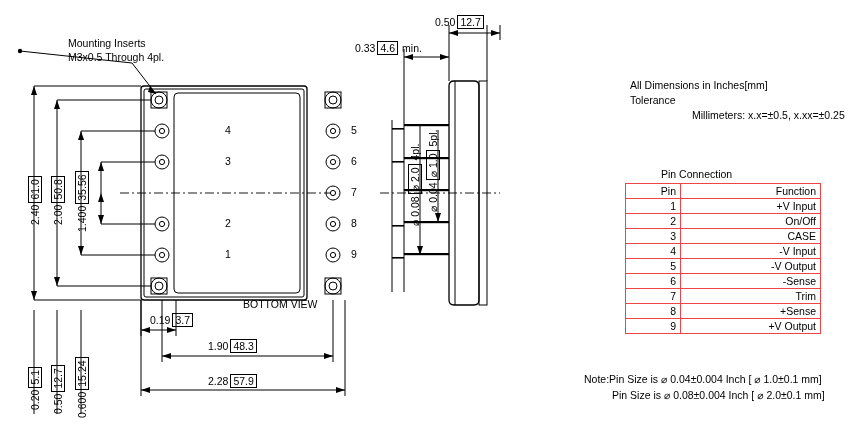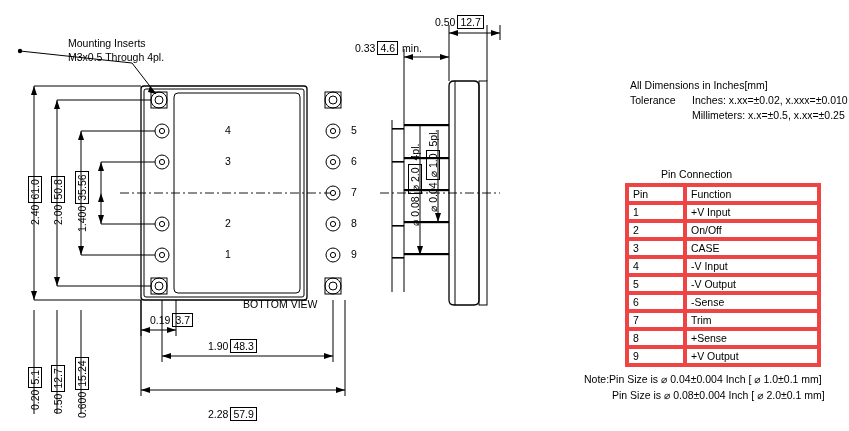--- a/index.html
+++ b/index.html
@@ -17,21 +17,21 @@
 
   
   .dimpair { position:absolute; white-space:nowrap; font-size:10.5px; }
   .dimpair .a { display:inline-block; }
   .dimpair .b { display:inline-block; border:1px solid #000; padding:0 2px; margin-left:2px; }
 
   .dimpair.vert { transform: rotate(-90deg); transform-origin: left top; }
 
   
   table.pin { position:absolute; border-collapse:collapse; font-size:10.5px; }
-  table.pin td, table.pin th { border:4px solid #ef4444; text-align:left; padding:1px 4px; font-weight:normal; }
+  table.pin td, table.pin th { border:1px solid #ef4444; text-align:right; padding:1px 4px; font-weight:normal; }
   .tbl-title { position:absolute; font-size:10.5px; }
 
   svg { position:absolute; left:0; top:0; overflow:visible; }
   .s { stroke:#000; stroke-width:1; fill:none; }
   .s2 { stroke:#000; stroke-width:1.3; fill:none; }
   .dash { stroke:#000; stroke-width:0.9; fill:none; stroke-dasharray:9 3 2 3; }
   .fillk { fill:#000; stroke:none; }
 </style>
 </head>
 <body>
@@ -259,41 +259,40 @@
   <div class="dimpair vert" style="left:75px; top:418px;">
     <span class="a">0.600</span><span class="b">15.24</span>
   </div>
 
   <div class="dimpair" style="left:150px; top:313px;">
     <span class="a">0.19</span><span class="b">3.7</span>
   </div>
   <div class="dimpair" style="left:208px; top:339px;">
     <span class="a">1.90</span><span class="b">48.3</span>
   </div>
-  <div class="dimpair" style="left:208px; top:374px;margin-top:33px;">
+  <div class="dimpair" style="left:208px; top:374px;">
     <span class="a">2.28</span><span class="b">57.9</span>
   </div>
 
   <div class="dimpair" style="left:435px; top:15px;">
     <span class="a">0.50</span><span class="b">12.7</span>
   </div>
   <div class="dimpair" style="left:355px; top:41px;">
     <span class="a">0.33</span><span class="b">4.6</span><span class="a" style="margin-left:4px;">min.</span>
   </div>
 
   <div class="dimpair vert" style="left:408px; top:226px;">
     <span class="a">⌀ 0.08</span><span class="b">⌀ 2.0</span><span class="a" style="margin-left:4px;">4pl.</span>
   </div>
   <div class="dimpair vert" style="left:426px; top:212px;">
     <span class="a">⌀ 0.04</span><span class="b">⌀ 1.0</span><span class="a" style="margin-left:4px;">5pl.</span>
   </div>
 
   <div class="abs txt" style="left:586px; top:80px;">All Dimensions in Inches[mm]</div>
   <div class="abs txt" style="left:586px; top:95px;">Tolerance</div>
-  <div class="abs txt" style="left:648px; top:95px;">Inches: x.xx=±0.02, x.xxx=±0.010</div>
   <div class="abs txt" style="left:648px; top:110px;">Millimeters: x.x=±0.5, x.xx=±0.25</div>
 
   <div class="tbl-title" style="left:661px; top:168px;">Pin Connection</div>
   <table class="pin" style="left:625px; top:183px; width:196px;">
     <thead>
       <tr>
         <th style="width:46px;">Pin</th>
         <th>Function</th>
       </tr>
     </thead>

